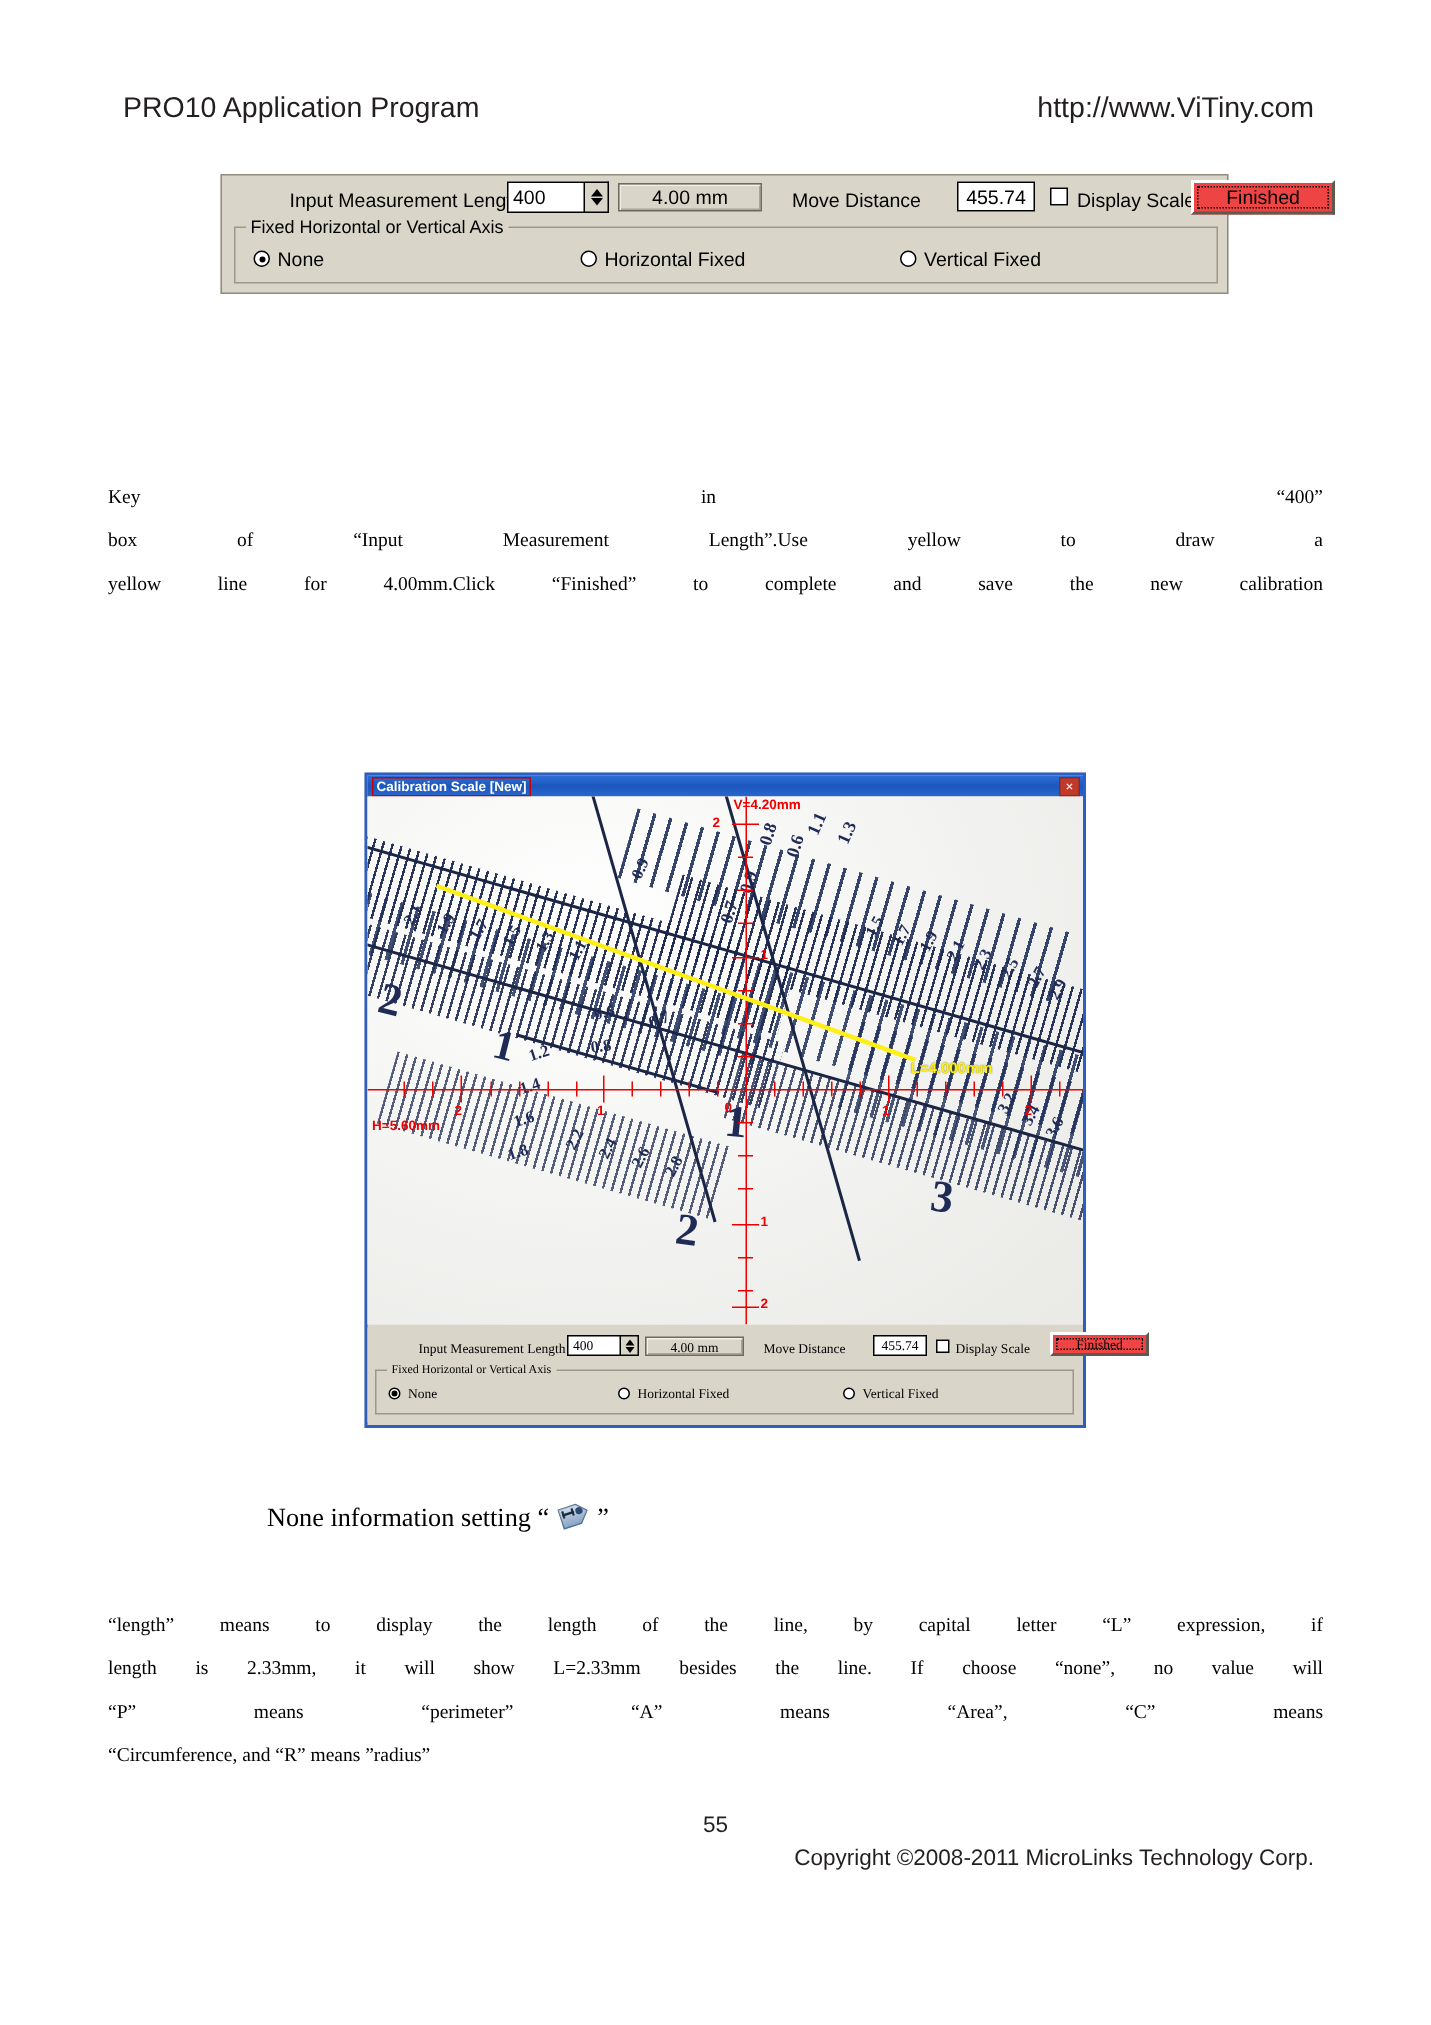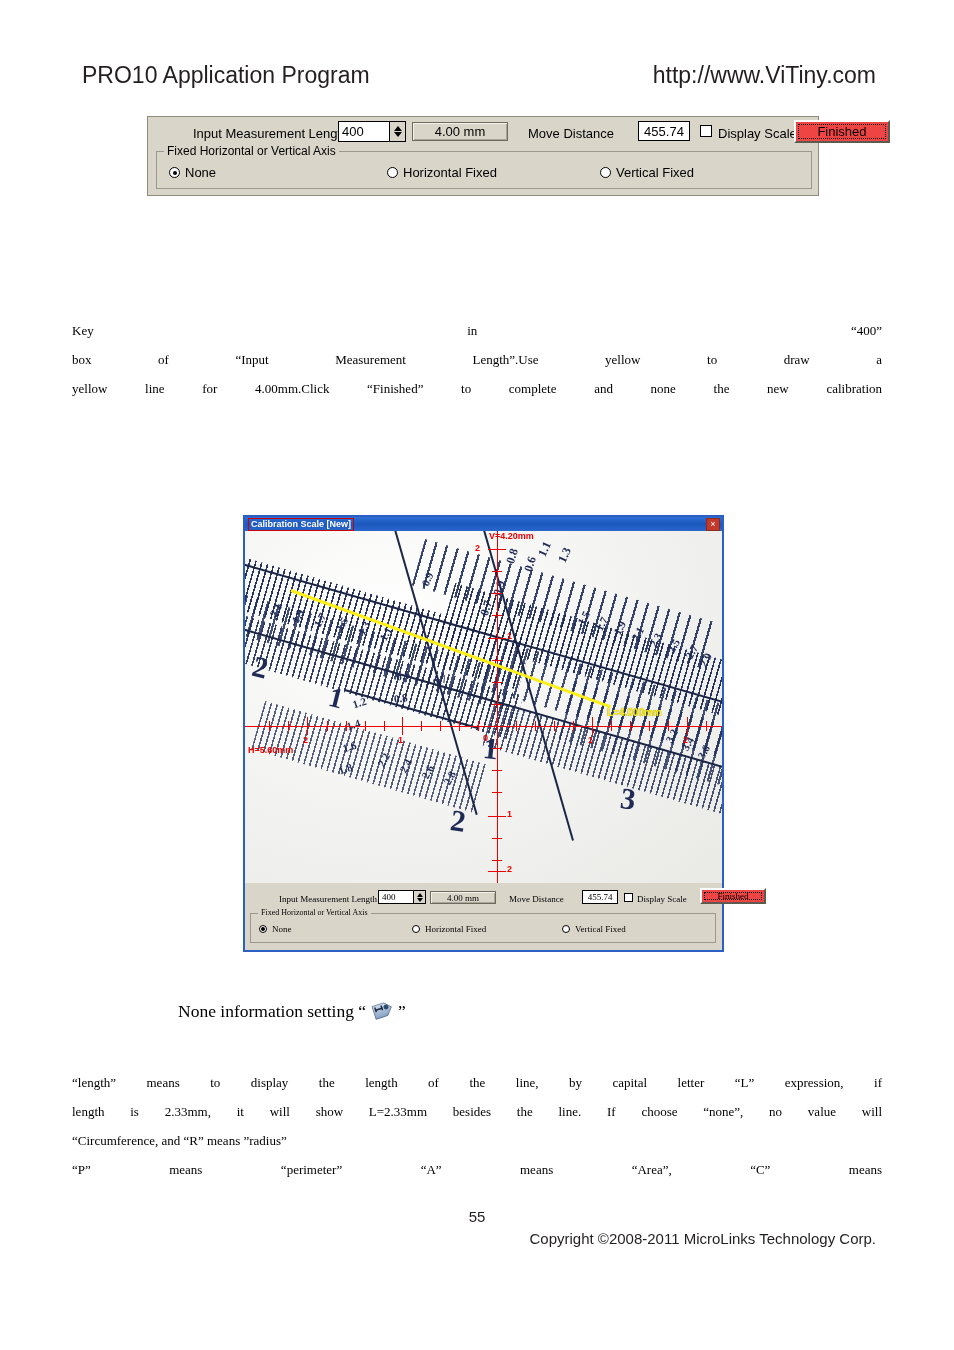--- a/index.html
+++ b/index.html
@@ -7,21 +7,21 @@
     width:954px;height:1350px;background:#ffffff;
     font-family:"Liberation Serif", serif;
     position:relative;overflow:hidden;
   }
   .page{position:absolute;inset:0;}
 
   
   .header{
     position:absolute;left:0;right:0;top:62px;height:30px;
     font-family:"Liberation Sans", sans-serif;
-    font-size:23px;color:#231f20;
+    font-size:19px;color:#231f20;
   }
   .header .left{position:absolute;left:82px;top:0;white-space:nowrap;}
   .header .right{position:absolute;right:78px;top:0;white-space:nowrap;}
 
   
   .winpanel{
     background:#d9d6c9;
     border:1px solid #8f8b7d;
     box-sizing:border-box;
     position:relative;
@@ -271,21 +271,21 @@
       <span class="radio-wrap r2">
         <span class="radio"></span>
         <span>Vertical Fixed</span>
       </span>
     </div>
   </div>
 
   <div class="para" id="para-1">
     <span class="l">Key in “400”</span>
     <span class="l">box of “Input Measurement Length”.Use yellow to draw a</span>
-    <span class="l">yellow line for 4.00mm.Click “Finished” to complete and none the new calibration</span>
+    <span class="l">yellow line for 4.00mm.Click “Finished” to complete and save the new calibration</span>
   </div>
 
   <div id="calib-window">
 
     <div id="calib-titlebar">
       <span id="calib-title">Calibration Scale [New]</span>
       <span id="calib-close">×</span>
     </div>
 
     <div id="calib-image">
@@ -465,20 +465,20 @@
           </linearGradient>
         </defs>
       </svg>
     </span>
     <span>”</span>
   </div>
 
   <div class="para" id="para-2">
     <span class="l">“length” means to display the length of the line, by capital letter “L” expression, if</span>
     <span class="l">length is 2.33mm, it will show L=2.33mm besides the line. If choose “none”, no value will</span>
+    <span class="l">“P” means “perimeter”  “A” means “Area”, “C” means</span>
     <span class="l last">“Circumference, and “R” means ”radius”</span>
-    <span class="l">“P” means “perimeter”  “A” means “Area”, “C” means</span>
   </div>
 
   <div id="page-number">55</div>
   <div id="copyright">Copyright ©2008-2011 MicroLinks Technology Corp.</div>
 
 </div>
 
 </body></html>

